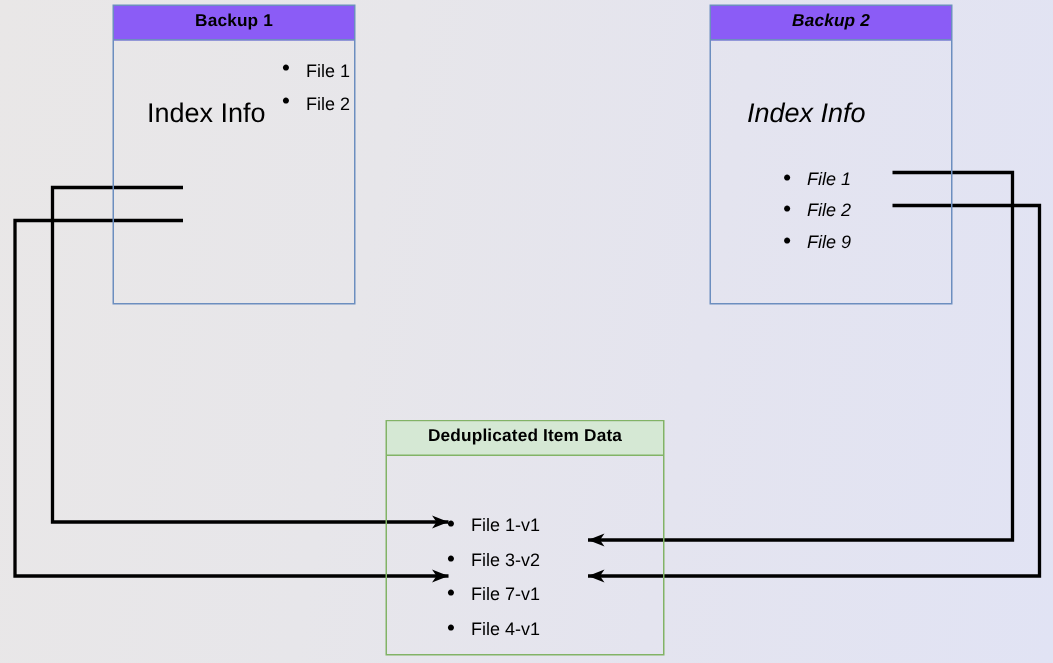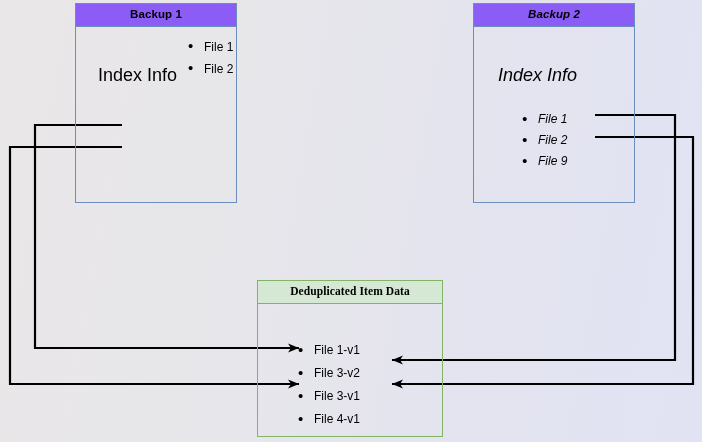--- a/index.html
+++ b/index.html
@@ -43,21 +43,20 @@
     font-size: 11.5px;
     font-weight: bold;
     color: #000000;
     background: #8b5cf6;
     border-bottom: 1px solid #6c8ebf;
     letter-spacing: 0.1px;
   }
   .node.green .node-header {
     background: #d5e8d4;
     border-bottom-color: #82b366;
-    font-family: Liberation Serif, serif;
   }
   .node-body {
     position: relative;
     height: calc(100% - 23px);
   }
   .section-label {
     position: absolute;
     font-size: 18px;
     color: #000000;
     white-space: nowrap;
@@ -136,19 +135,19 @@
       </ul>
     </div>
   </div>
 
   <div class="node green" style="left:257px; top:280px; width:186px; height:157px;">
     <div class="node-header">Deduplicated Item Data</div>
     <div class="node-body">
       <ul class="file-list dd-list">
         <li>File 1-v1</li>
         <li>File 3-v2</li>
-        <li>File 3-v1</li>
+        <li>File 7-v1</li>
         <li>File 4-v1</li>
       </ul>
     </div>
   </div>
 
 </div>
 
 </body></html>

